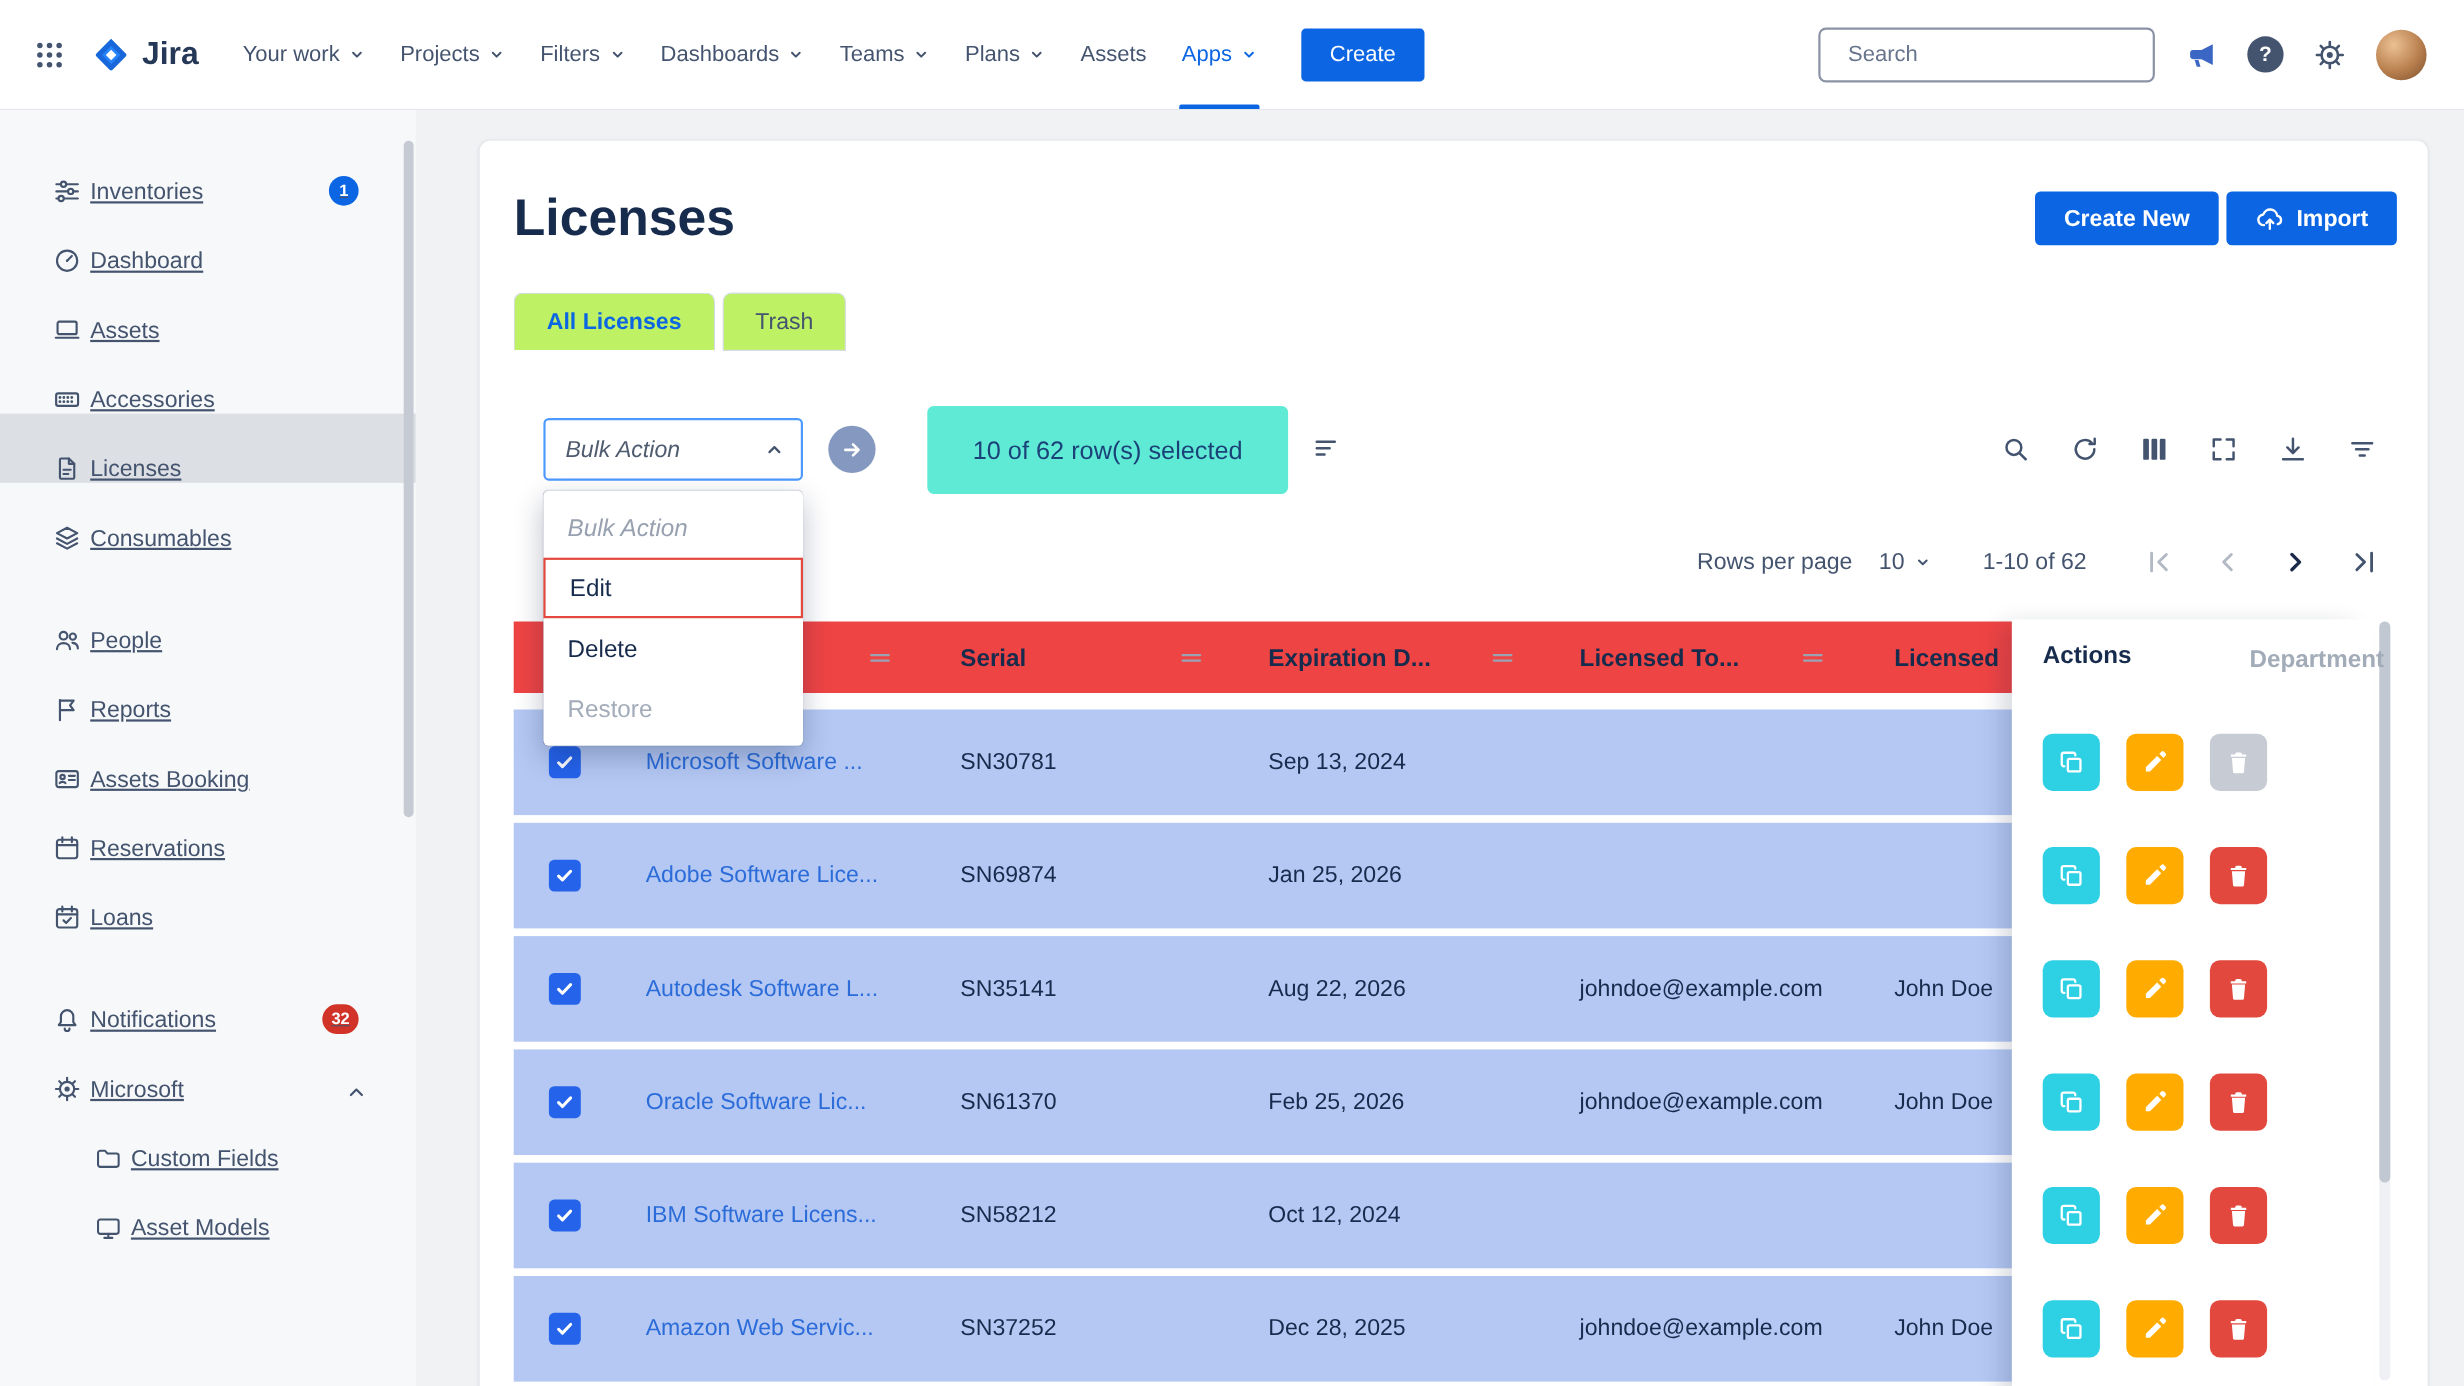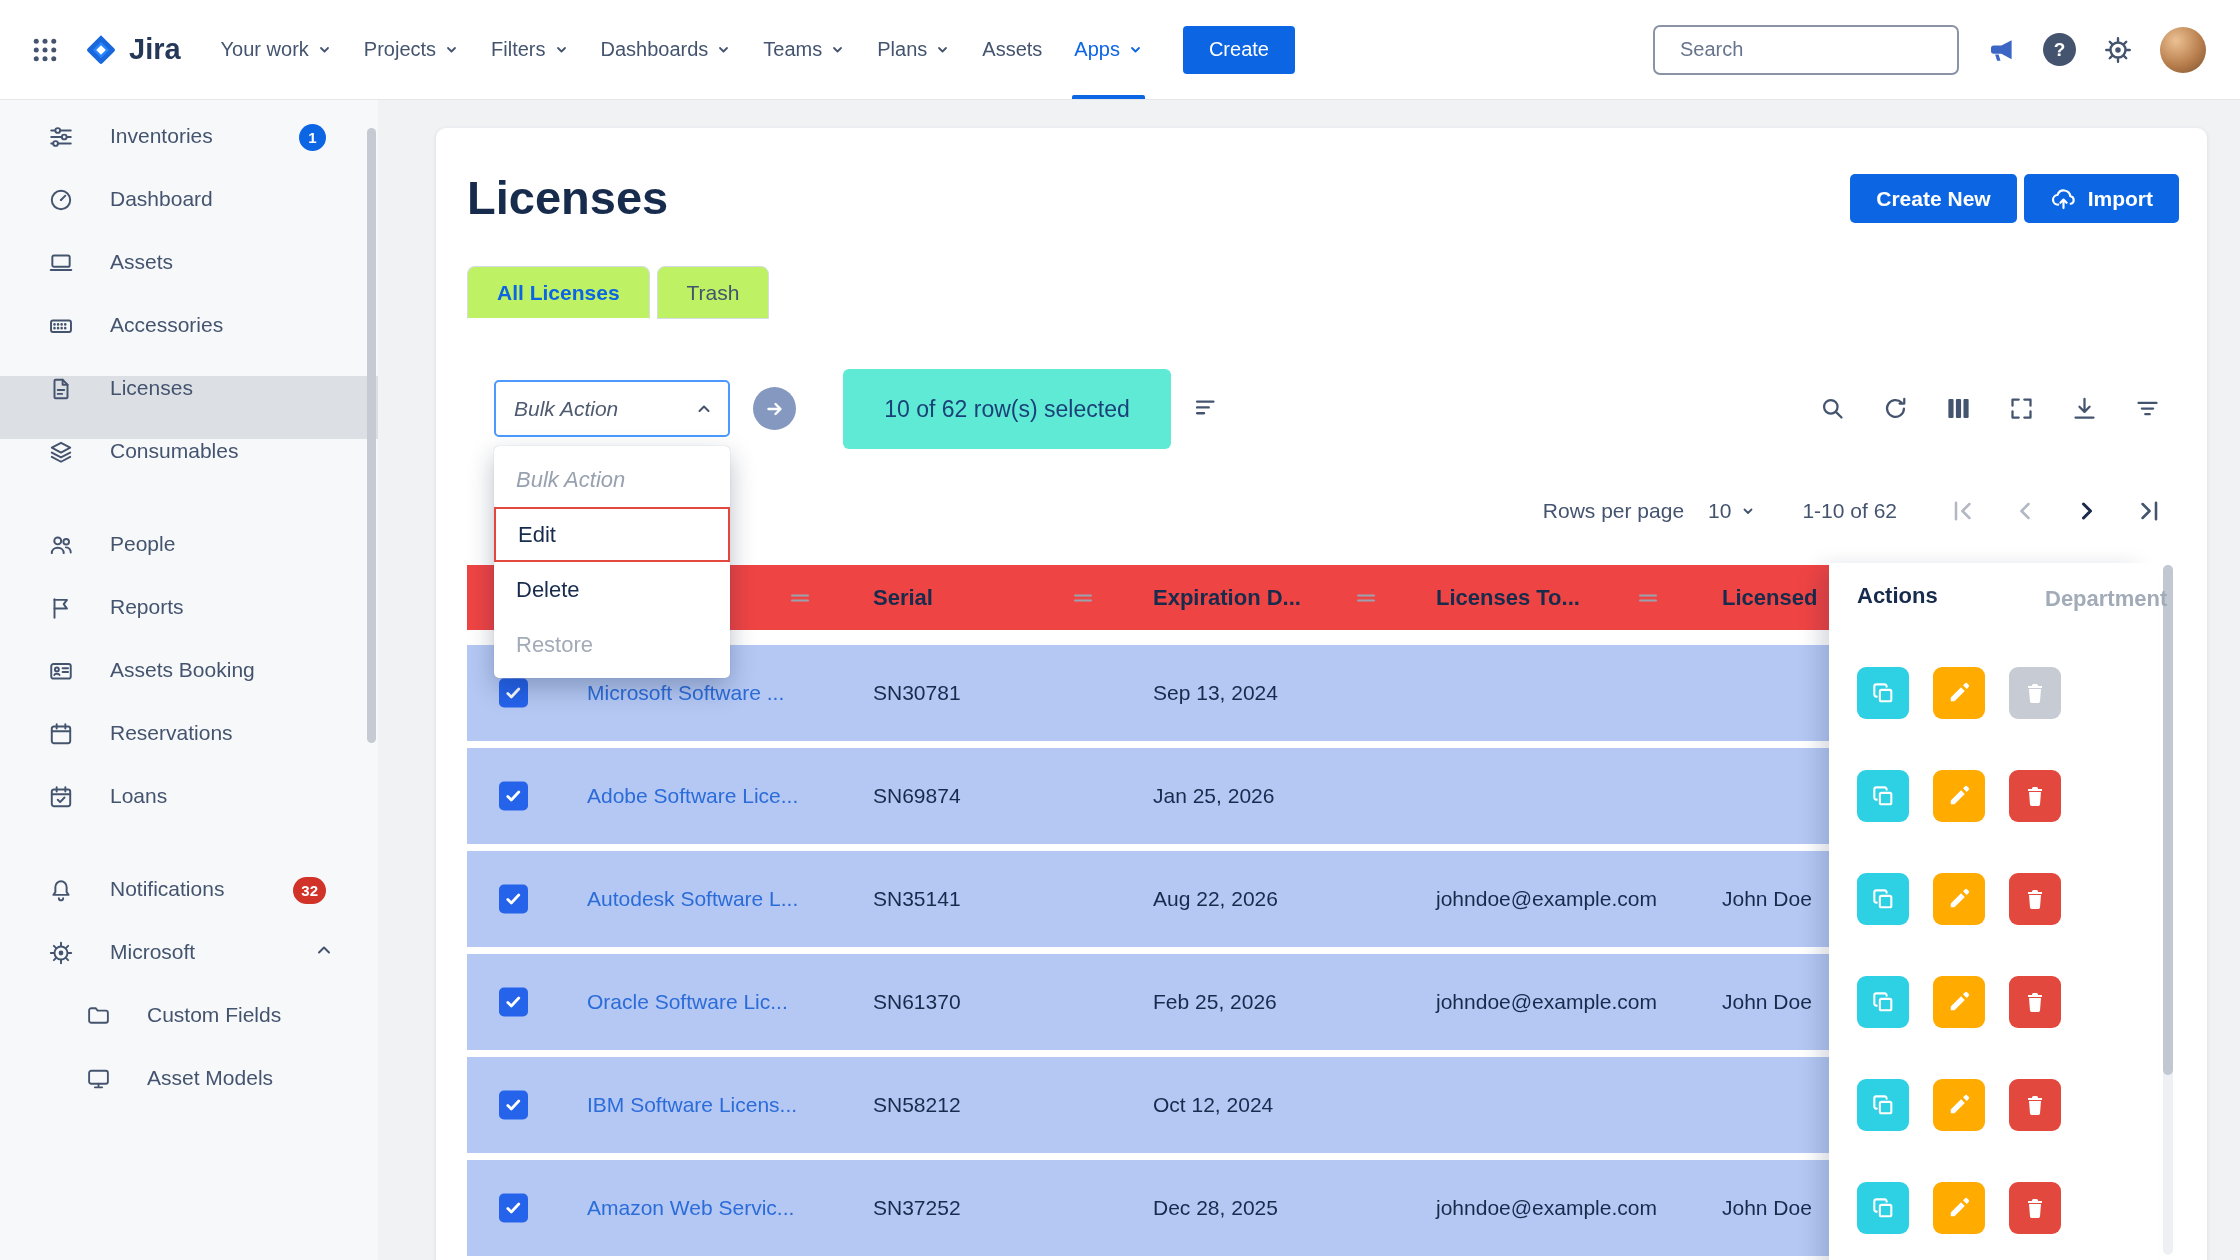--- a/index.html
+++ b/index.html
@@ -34,22 +34,22 @@
   .megaphone { color:#3b66c4; }
   .help-badge { width:33px; height:33px; border-radius:50%; background:#44546f; color:#fff;
            display:flex; align-items:center; justify-content:center; font-size:19px;
            font-weight:700; cursor:pointer; }
   .avatar { width:46px; height:46px; border-radius:50%; cursor:pointer;
            background:radial-gradient(circle at 35% 30%, #ecc193, #b97f4e 55%, #7a4f2b); }
 
   
   .sidebar { position:absolute; top:100px; left:0; width:378px; bottom:0; background:#f7f8f9;
            padding-top:24px; z-index:40; }
-  .sb-item { height:63px; display:flex; align-items:flex-start; gap:36px; padding-left:48px;
-           font-size:21px; color:#44546f; font-weight:500; cursor:pointer; }
+  .sb-item { height:63px; display:flex; align-items:flex-end; gap:8px; padding-left:48px;
+           font-size:21px; color:#44546f; font-weight:500; cursor:pointer;text-decoration:underline; }
   .sb-item svg { flex:0 0 auto; color:#44546f; }
   .sb-item.active { background:#dcdfe4; }
   .sb-badge { margin-left:auto; margin-right:52px; min-width:27px; height:27px; padding:0 8px;
            border-radius:14px; background:#0c66e4; color:#fff; font-size:15px; font-weight:700;
            display:flex; align-items:center; justify-content:center; }
   .sb-badge.red { background:#d13328; }
   .sb-gap { height:30px; }
   .sb-sub { padding-left:86px; }
   .sb-chevron { margin-left:auto; margin-right:44px; color:#44546f; display:flex; }
   .sb-scroll { position:absolute; top:28px; right:2px; width:9px; height:615px;
@@ -497,21 +497,21 @@
           <svg width="22" height="14" viewBox="0 0 22 14" fill="none" stroke="currentColor" stroke-width="2" stroke-linecap="round">
             <path d="M3 4.5h16M3 9.5h16"></path>
           </svg>
         </span>
       <span class="th-label" style="left:686px">Expiration D...</span>
       <span class="th-drag" style="left:888px">
           <svg width="22" height="14" viewBox="0 0 22 14" fill="none" stroke="currentColor" stroke-width="2" stroke-linecap="round">
             <path d="M3 4.5h16M3 9.5h16"></path>
           </svg>
         </span>
-      <span class="th-label" style="left:969px">Licenses To...</span>
+      <span class="th-label" style="left:969px">Licensed To...</span>
       <span class="th-drag" style="left:1170px">
           <svg width="22" height="14" viewBox="0 0 22 14" fill="none" stroke="currentColor" stroke-width="2" stroke-linecap="round">
             <path d="M3 4.5h16M3 9.5h16"></path>
           </svg>
         </span>
       <span class="th-label" style="left:1255px">Licensed</span>
     </div>
 
     <div class="trow" style="top:517px">
       <span class="cb">

